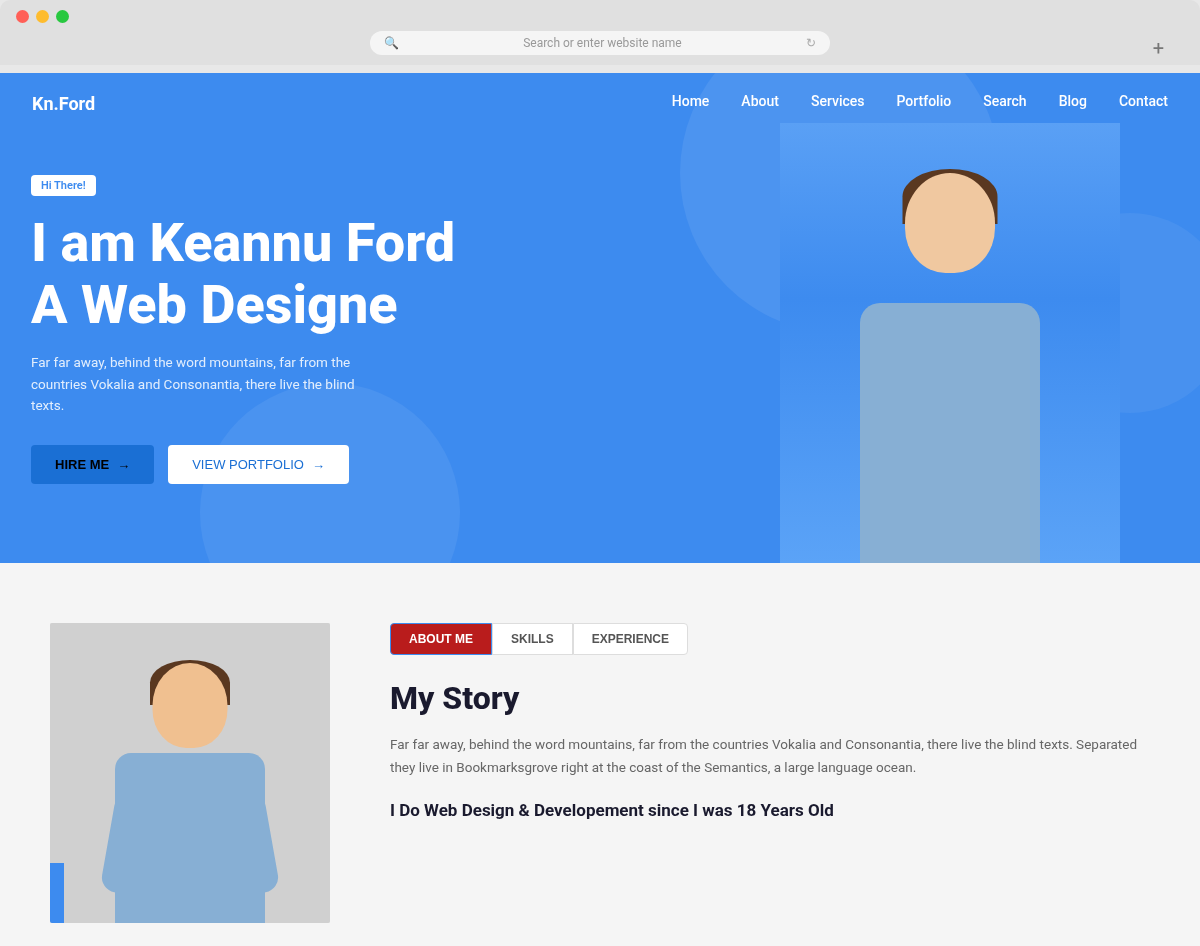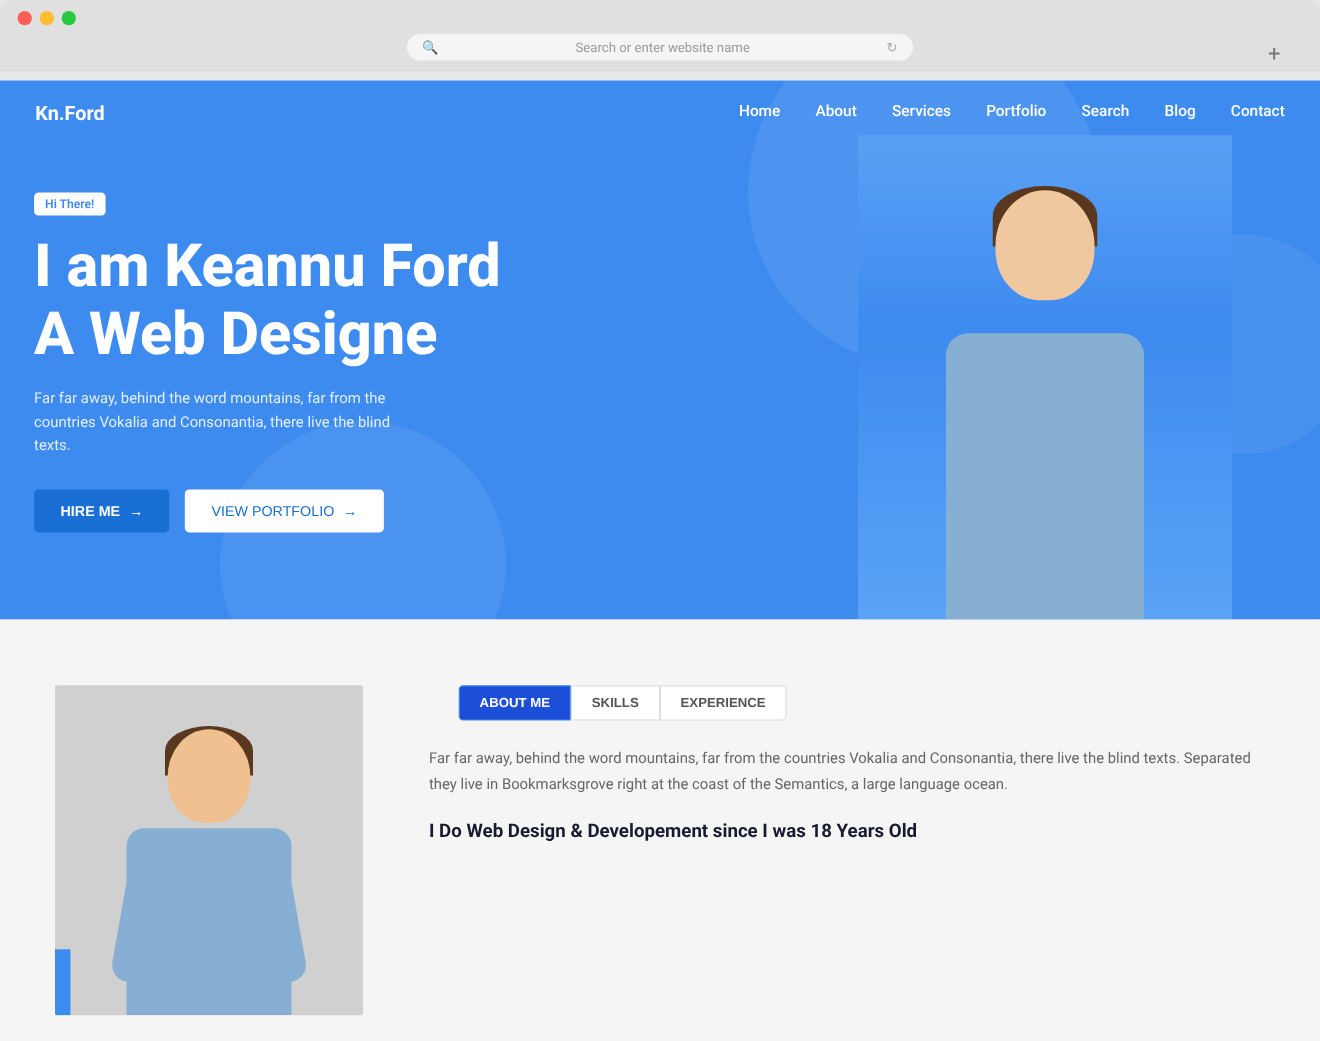--- a/index.html
+++ b/index.html
@@ -104,21 +104,21 @@
     .hero-desc {
       color: rgba(255,255,255,0.85);
       font-size: 13.5px;
       line-height: 1.6;
       margin-bottom: 28px;
       max-width: 360px;
     }
     .hero-buttons { display: flex; gap: 14px; margin-bottom: 28px; }
     .btn-hire {
       background: #1a6fd4;
-      color: #ffffff;
+      color: #000000;
       border: none;
       padding: 12px 24px;
       border-radius: 4px;
       font-size: 13px;
       font-weight: 600;
       cursor: pointer;
       display: flex;
       align-items: center;
       gap: 8px;
     }
@@ -253,24 +253,23 @@
     .tab-btn {
       padding: 8px 18px;
       font-size: 12px;
       font-weight: 600;
       cursor: pointer;
       border: 1px solid #ddd;
       background: white;
       color: #555;
     }
     .tab-btn.active {
-      background: #1d4ed8;
+      background: #b91c1c;
       color: white;
       border-color: #3d8bef;
-      margin-left: 27px;
     }
     .tab-btn:first-child { border-radius: 4px 0 0 4px; }
     .tab-btn:last-child { border-radius: 0 4px 4px 0; }
     .tab-btn:not(:first-child):not(:last-child) { border-radius: 0; }
     .about-title { font-size: 32px; font-weight: 800; color: #1a1a2e; margin-bottom: 16px; }
     .about-desc { font-size: 13.5px; color: #666; line-height: 1.7; margin-bottom: 20px; }
     .about-subtitle { font-size: 17px; font-weight: 700; color: #1a1a2e; line-height: 1.4; }
   </style>
 </head>
 <body>
@@ -358,20 +357,21 @@
         </div>
         <div class="about-blue-bar"></div>
       </div>
 
       <div class="about-right">
         <div class="about-tabs">
           <button class="tab-btn active">ABOUT ME</button>
           <button class="tab-btn">SKILLS</button>
           <button class="tab-btn">EXPERIENCE</button>
         </div>
+        <h2 class="about-title">My Story</h2>
         <p class="about-desc">Far far away, behind the word mountains, far from the countries Vokalia and Consonantia, there live the blind texts. Separated they live in Bookmarksgrove right at the coast of the Semantics, a large language ocean.</p>
         <p class="about-subtitle">I Do Web Design &amp; Developement since I was 18 Years Old</p>
       </div>
 
     </div>
   </div>
 
 </div>
 
 </body></html>

